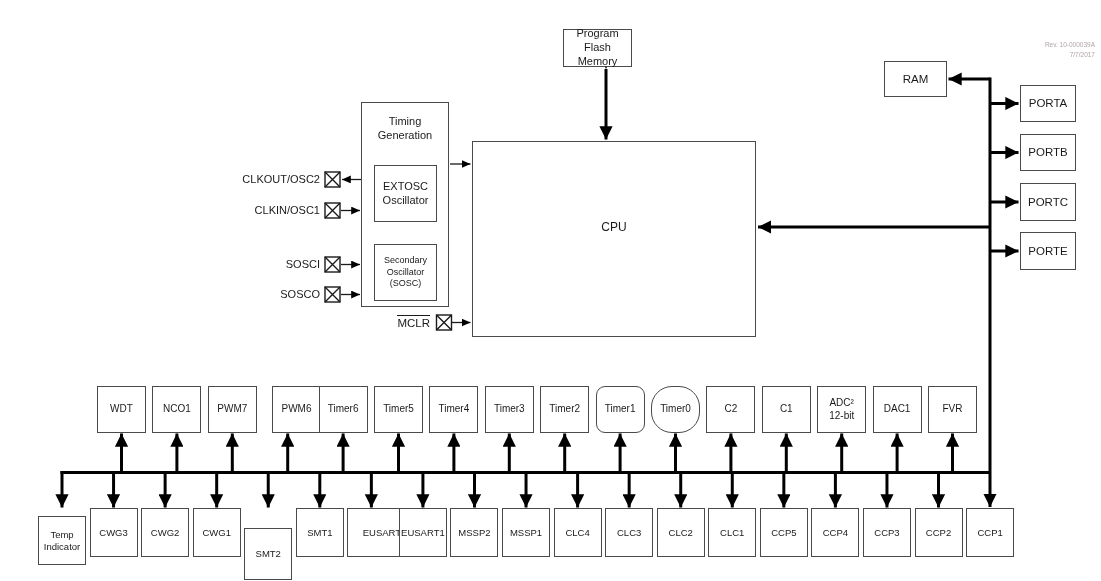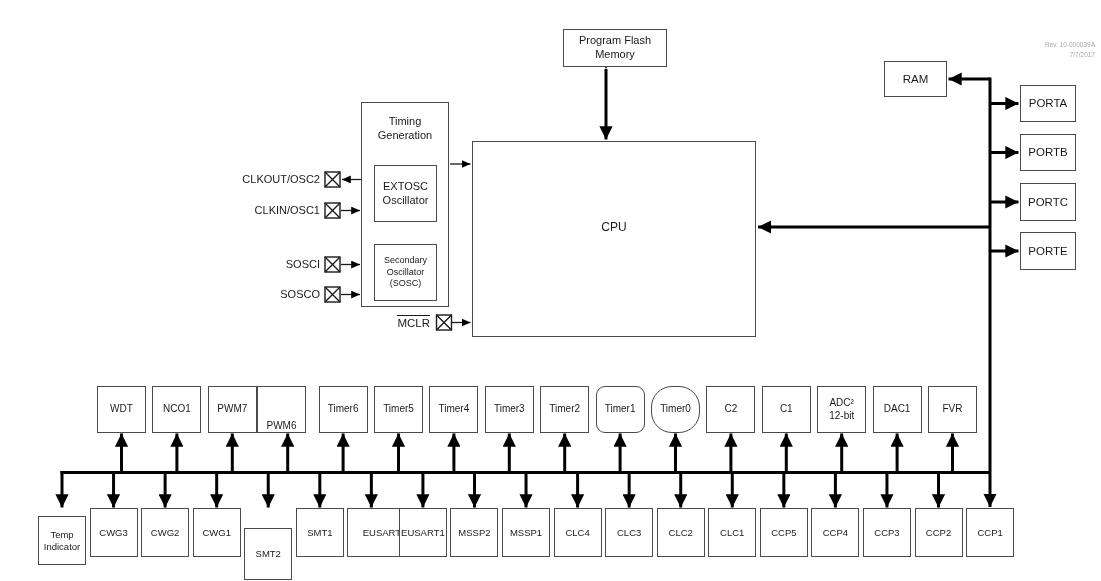--- a/index.html
+++ b/index.html
@@ -123,21 +123,21 @@
           <rect x="325" y="287" width="15" height="15" fill="#fff"></rect>
           <path d="M325,287 l15,15 M340,287 l-15,15"></path>
         </g>
       <g>
           <rect x="436.5" y="315" width="15" height="15" fill="#fff"></rect>
           <path d="M436.5,315 l15,15 M451.5,315 l-15,15"></path>
         </g>
     </g>
   </svg>
 
-  <div class="box f11" style="left:563px;top:29px;width:104px;height:38px;">Program Flash Memory</div>
+  <div class="box f11" style="left:563px;top:29px;width:69px;height:38px;">Program Flash Memory</div>
 
   <div class="box f115" style="left:884px;top:61px;width:63px;height:36px;">RAM</div>
 
   <div class="box f11 timing" style="left:361px;top:102px;width:88px;height:205px;">
     <span>Timing Generation</span>
   </div>
 
   <div class="box f11" style="left:374px;top:165px;width:63px;height:57px;">EXTOSC Oscillator</div>
 
   <div class="box f9" style="left:374px;top:244px;width:63px;height:57px;">Secondary Oscillator (SOSC)</div>
@@ -165,21 +165,21 @@
   <div id="rows">
       <div class="box mid-box" style="left: 97px; top: 386px; width: 49px; height: 47px;">
         <div>WDT</div>
       </div>
       <div class="box mid-box" style="left: 152.4px; top: 386px; width: 49px; height: 47px;">
         <div>NCO1</div>
       </div>
       <div class="box mid-box" style="left: 207.8px; top: 386px; width: 49px; height: 47px;">
         <div>PWM7</div>
       </div>
-      <div class="box mid-box" style="left: 257px; top: 386px; width: 49px; height: 47px; justify-content: flex-end;">
+      <div class="box mid-box" style="left: 272px; top: 386px; width: 49px; height: 47px;">
         <div>PWM6</div>
       </div>
       <div class="box mid-box" style="left: 318.6px; top: 386px; width: 49px; height: 47px;">
         <div>Timer6</div>
       </div>
       <div class="box mid-box" style="left: 374px; top: 386px; width: 49px; height: 47px;">
         <div>Timer5</div>
       </div>
       <div class="box mid-box" style="left: 429.4px; top: 386px; width: 49px; height: 47px;">
         <div>Timer4</div>

